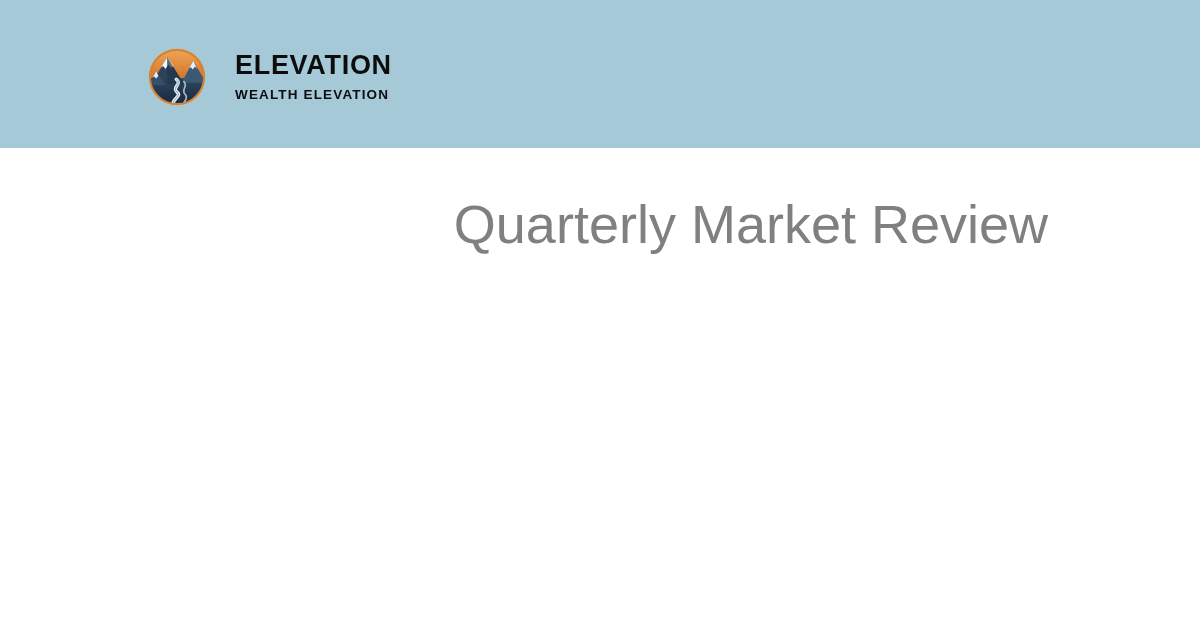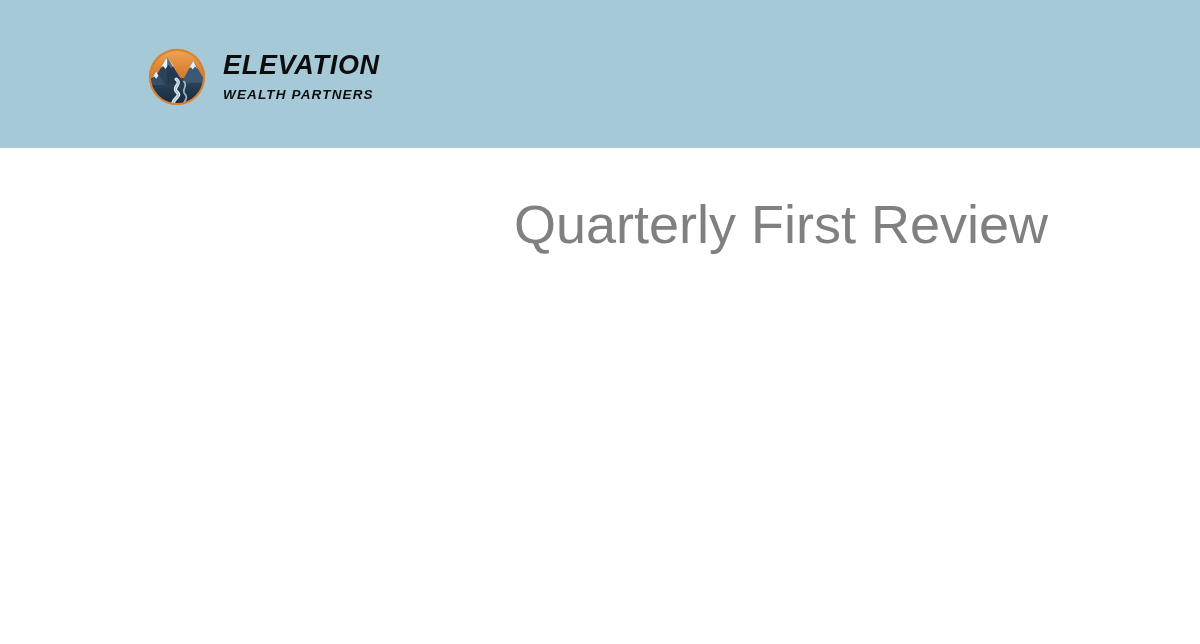--- a/index.html
+++ b/index.html
@@ -31,22 +31,21 @@
     height: 148px;
     background: #a6c9d8;
   }
 
   .brand-lockup {
     position: absolute;
     left: 148px;
     top: 48px;
     display: flex;
     align-items: center;
-    gap: 17px;
-    font-style: italic;
+    gap: 29px;
   }
 
   .brand-mark {
     width: 58px;
     height: 58px;
     flex: 0 0 58px;
     border-radius: 50%;
     overflow: hidden;
     display: block;
   }
@@ -169,23 +168,23 @@
             <path d="M49 54 C60 62, 40 68, 50 76 C60 84, 38 88, 44 100" fill="none" stroke="#9fb8cb" stroke-width="2.2" stroke-linecap="round"></path>
             <path d="M62 58 C70 66, 56 72, 64 80 C72 88, 58 92, 62 100" fill="none" stroke="#cfdde7" stroke-width="3" stroke-linecap="round" opacity="0.75"></path>
           </g>
 
           <circle cx="50" cy="50" r="46.5" fill="none" stroke="#d9832f" stroke-width="3"></circle>
         </svg>
       </span>
 
       <span class="brand-text">
         <span class="brand-name">ELEVATION</span>
-        <span class="brand-tagline">WEALTH PARTNERS</span>
+        <span class="brand-tagline">WEALTH ELEVATION</span>
       </span>
 
     </div>
   </div>
 
   <div class="title-block">
-    <span class="doc-title">Quarterly First Review</span>
+    <span class="doc-title">Quarterly Market Review</span>
   </div>
 
 </div>
 
 </body></html>

